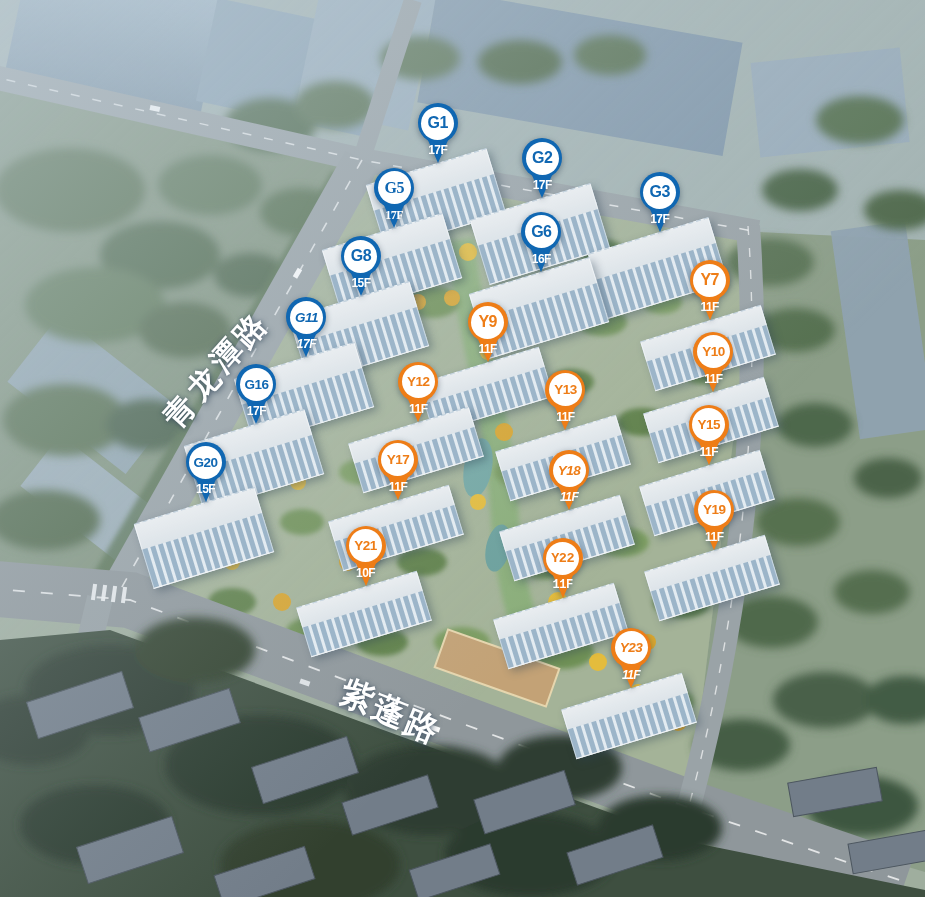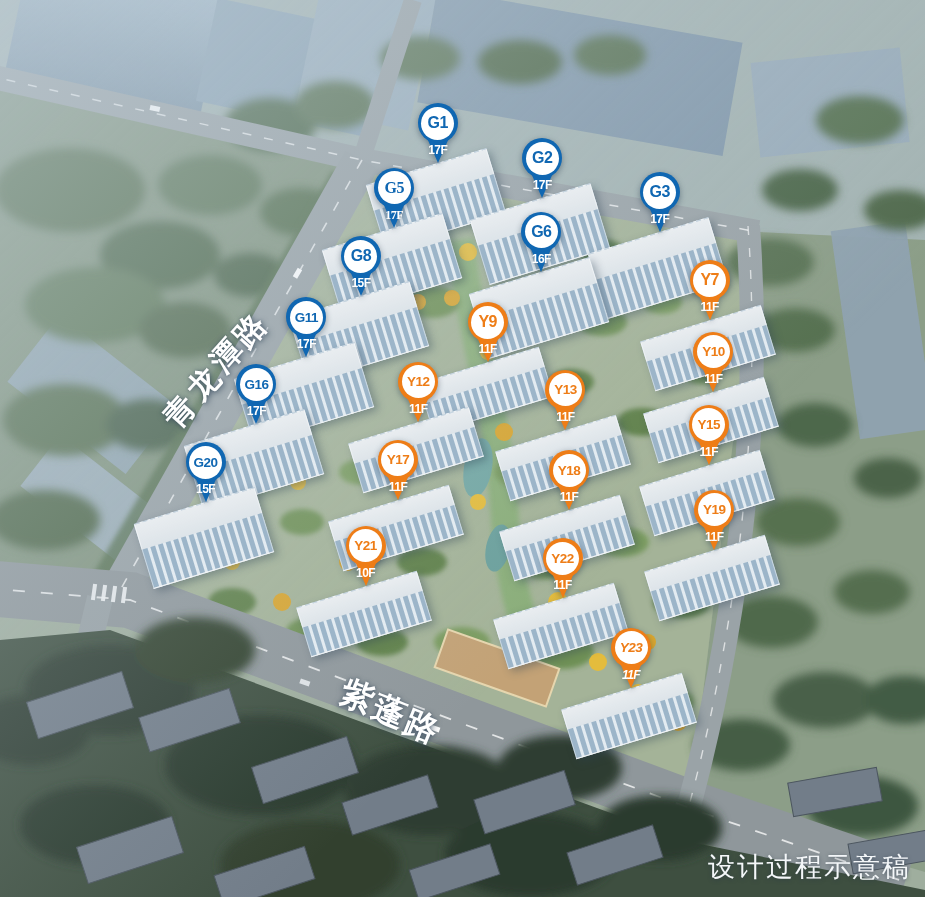--- a/index.html
+++ b/index.html
@@ -318,21 +318,21 @@
         </div>
         <div class="pin-floor">16F</div>
       </div>
       <div class="pin pin-blue" style="left: 38.7%; top: 33%;">
         <div class="pin-tail"></div>
         <div class="pin-head">
           <span class="pin-badge">G8</span>
         </div>
         <div class="pin-floor">15F</div>
       </div>
-      <div class="pin pin-blue" style="left: 32.8%; top: 39.8%;">
+      <div class="pin pin-blue" style="left: 32.8%; top: 39.8%; font-style: italic;">
         <div class="pin-tail"></div>
         <div class="pin-head">
           <span class="pin-badge small">G11</span>
         </div>
         <div class="pin-floor">17F</div>
       </div>
       <div class="pin pin-blue" style="left: 27.4%; top: 47.3%;">
         <div class="pin-tail"></div>
         <div class="pin-head">
           <span class="pin-badge small">G16</span>
@@ -388,51 +388,50 @@
         </div>
         <div class="pin-floor">11F</div>
       </div>
       <div class="pin pin-orange" style="left: 42.7%; top: 55.7%;">
         <div class="pin-tail"></div>
         <div class="pin-head">
           <span class="pin-badge small">Y17</span>
         </div>
         <div class="pin-floor">11F</div>
       </div>
-      <div class="pin pin-orange" style="left: 61.2%; top: 56.9%;">
+      <div class="pin pin-orange" style="left: 61.2%; top: 56.9%; font-style: italic;">
         <div class="pin-tail"></div>
         <div class="pin-head">
           <span class="pin-badge small">Y18</span>
         </div>
         <div class="pin-floor">11F</div>
       </div>
       <div class="pin pin-orange" style="left: 76.9%; top: 61.3%;">
         <div class="pin-tail"></div>
         <div class="pin-head">
           <span class="pin-badge small">Y19</span>
         </div>
         <div class="pin-floor">11F</div>
       </div>
       <div class="pin pin-orange" style="left: 39.2%; top: 65.3%;">
         <div class="pin-tail"></div>
         <div class="pin-head">
           <span class="pin-badge small">Y21</span>
         </div>
         <div class="pin-floor">10F</div>
       </div>
-      <div class="pin pin-orange" style="left: 60.5%; top: 66.7%;">
+      <div class="pin pin-orange" style="left: 60.5%; top: 66.7%; font-family: Liberation Mono, monospace;">
         <div class="pin-tail"></div>
         <div class="pin-head">
           <span class="pin-badge small">Y22</span>
         </div>
         <div class="pin-floor">11F</div>
       </div>
       <div class="pin pin-orange" style="left: 67.9%; top: 76.7%; font-style: italic;">
         <div class="pin-tail"></div>
         <div class="pin-head">
           <span class="pin-badge small">Y23</span>
         </div>
         <div class="pin-floor">11F</div>
       </div>
     </div>
 
-  <div class="watermark">设计过程示意稿</div>
 </div>
 
 </body></html>

